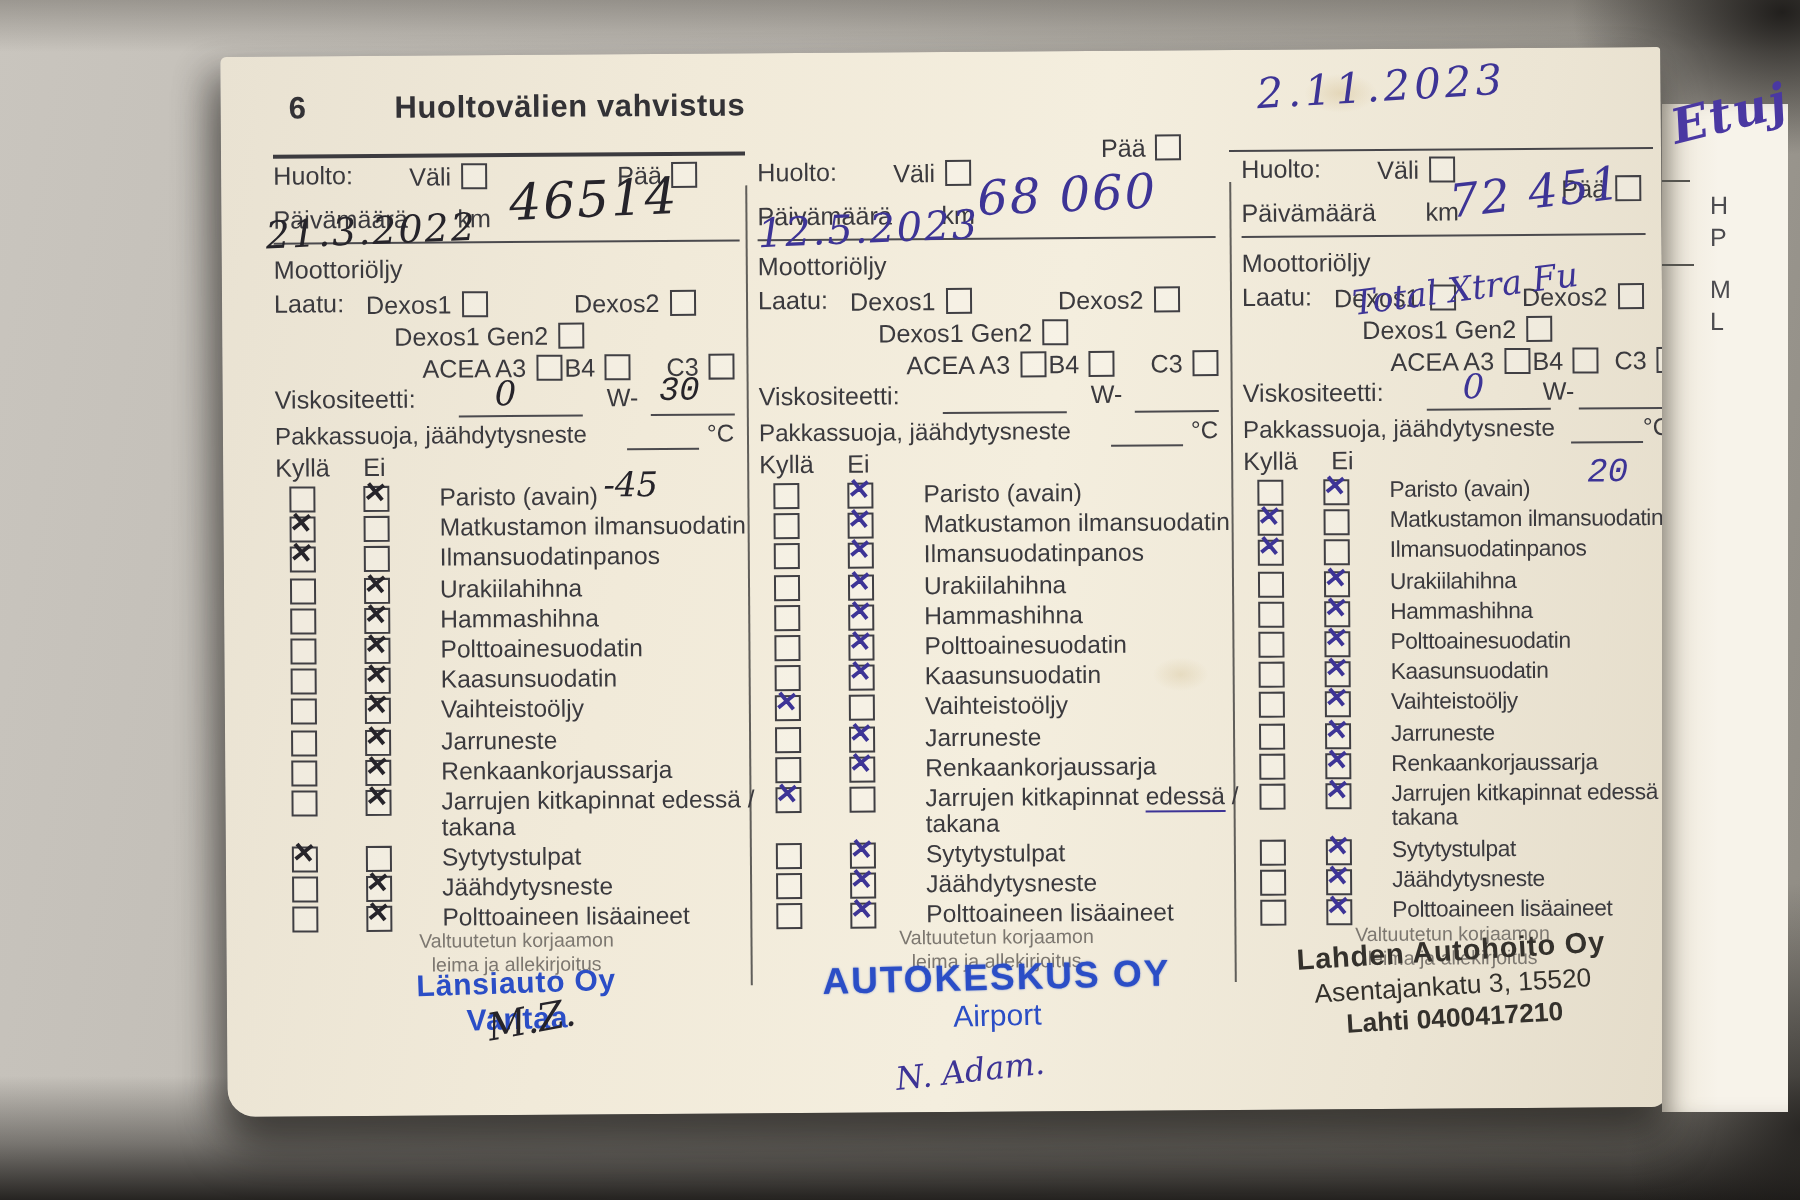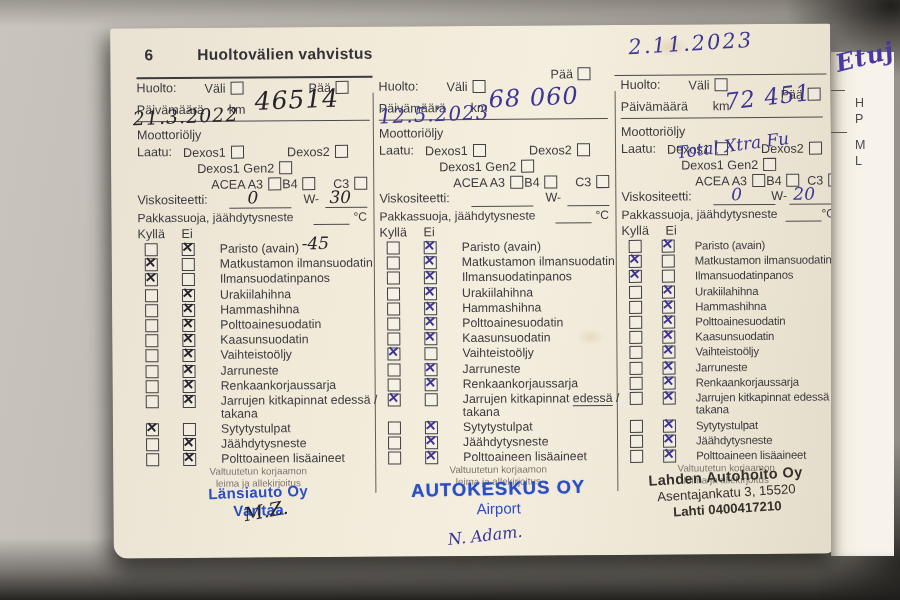--- a/index.html
+++ b/index.html
@@ -57,21 +57,21 @@
   .chk-row .cb1{margin-left:24px;}
   .chk-label{margin-left:25px;font-size:12.3px;line-height:1.08;white-space:nowrap;}
   .mark{position:absolute;top:-4px;left:-1px;font-size:14px;line-height:1;font-family:"DejaVu Serif",serif;transform:rotate(6deg);font-weight:bold;}
   .pen-underline{border-bottom:1.8px solid #3d3496;}
   
   .hand{font-family:"DejaVu Serif",serif;font-style:italic;white-space:nowrap;}
   .ink-black{color:#26242a}.ink-blue{color:#3d3496}
   .km-value{position:absolute;top:44px;left:118px;font-size:25px;letter-spacing:1px;transform:rotate(-2deg);}
   .date-value{position:absolute;top:63px;left:-4px;font-size:19px;letter-spacing:1px;transform:rotate(-2deg);}
   .visk-v1{position:absolute;top:146px;left:110px;font-size:17px;}
-  .visk-v2{position:absolute;top:146px;left:192px;font-size:17px;}
+  .visk-v2{position:absolute;top:146px;left:192px;font-size:17px;font-family:Liberation Mono, monospace;}
   .pakka-v{position:absolute;top:148px;left:164px;font-size:17px;margin-top:44px;}
   .date-top{position:absolute;top:-7px;left:8px;font-size:21px;letter-spacing:2px;transform:rotate(-3deg);}
   .oil-note{position:absolute;top:97px;left:55px;font-size:17px;transform:rotate(-7deg);}
   
   .caption{position:absolute;top:424px;width:100%;text-align:center;font-size:9.8px;color:#7c7770;line-height:1.2;}
   .stamp{position:absolute;top:442px;width:100%;text-align:center;line-height:1.18;}
   .stamp-blue{color:#2b4ec6;transform:rotate(-1.5deg);}
   .s1{font-weight:bold;font-size:15px;letter-spacing:.4px;}
   .s2,.s3{font-size:13.2px;}
   .sig{position:absolute;font-size:19px;}
@@ -81,21 +81,21 @@
   .col[data-col="1"] .date-value{font-size:20px;top:62px;left:0;}
   .col[data-col="1"] .stamp{top:438px;transform:rotate(-1deg);}
   .col[data-col="1"] .s1{font-size:18.5px;letter-spacing:1px;text-shadow:0 0 1px rgba(45,82,196,.7);}
   .col[data-col="1"] .s2{font-size:15px;font-weight:normal;}
   .col[data-col="1"] .sig{left:66px;top:486px;font-size:16px;transform:rotate(-6deg);}
   .col[data-col="2"] .pos-paa{left:160px;}
   .col[data-col="2"] .pos-dexos2{left:140px;}
   .col[data-col="2"] .pos-c3{left:186px;}
   .col[data-col="2"] .wlbl{left:150px;}
   .col[data-col="2"] .visk-line2{left:168px;}
-  .col[data-col="2"] .visk-v2{left:172px;}
+  .col[data-col="2"] .visk-v2{left:172px;margin-top:44px;}
   .col[data-col="2"] .clbl{left:200px;}
   .col[data-col="2"] .pakka-line{left:164px;}
   .col[data-col="2"] .km-value{left:104px;top:46px;font-size:23px;transform:rotate(-6deg);}
   .col[data-col="2"] .chk-label{font-size:11.4px;letter-spacing:-0.2px;}
   .col[data-col="2"] .chk-row .cb1{margin-left:20px;}
   .col[data-col="2"] .chk-label{margin-left:20px;}
   .stamp-black{color:#34312c;transform:rotate(-3deg);top:430px;}
   .stamp-black .s1{font-size:14.5px;}
   
   .page2{

